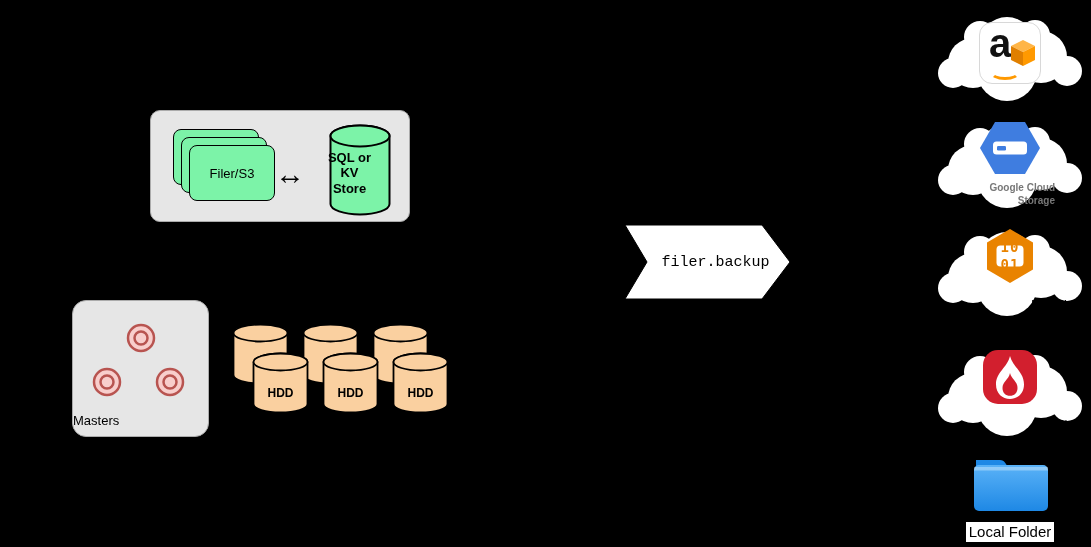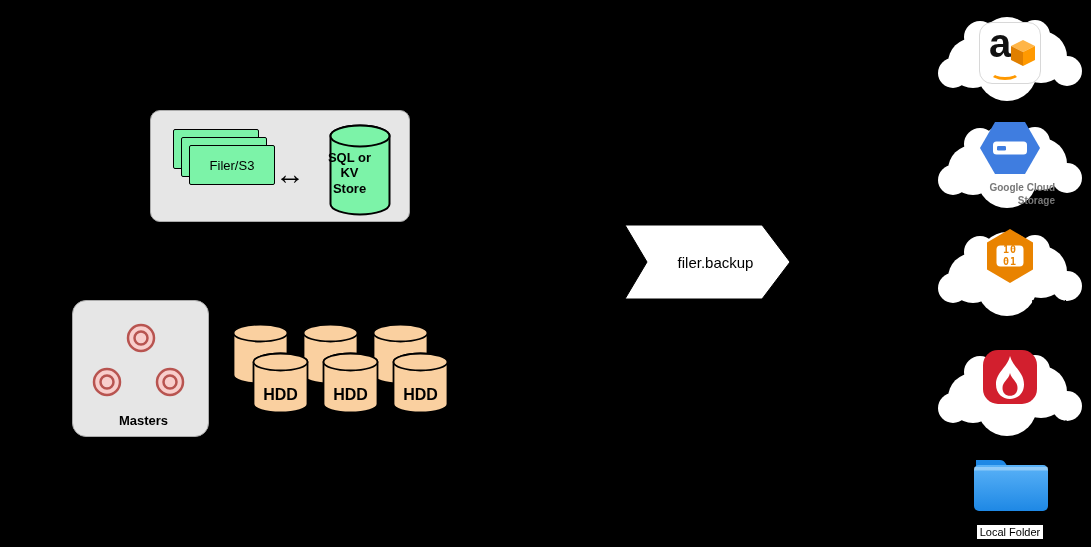--- a/index.html
+++ b/index.html
@@ -19,56 +19,56 @@
     position: absolute;
     background: #E6E6E6;
     border: 1px solid #ababab;
     border-radius: 10px;
     box-sizing: border-box;
   }
   
   .stack { position: absolute; width: 104px; height: 74px; }
   .stack-card {
     position: absolute;
-    width: 86px; height: 40px;
+    width: 86px; height: 56px;
     background: #7CF3A8;
     border: 1.5px solid #000;
-    border-radius: 2px;
+    border-radius: 8px;
     box-sizing: border-box;
     display: flex; align-items: center; justify-content: center;
   }
   .stack-label { font-size: 13px; color: #000; }
   .link-arrow {
     position: absolute;
     font-size: 30px; font-weight: bold; color: #000;
     line-height: 1;
   }
   .cylinder { position: absolute; padding-left: 21px; }
   .cyl-label {
     position: absolute; left: 0; right: 0;
     text-align: center;
     font-weight: bold; font-size: 13px; line-height: 1.18;
     color: #000; white-space: pre-line;
   }
   .cyl-sm { position: absolute; width: 57px; height: 62px; }
   .hdd-label {
     position: absolute; left: 0; right: 0; top: 34px;
-    text-align: center; font-weight: bold; font-size: 16px; color: #000;
+    text-align: center; font-weight: bold; font-size: 12px; color: #000;
   }
   
   .masters-label {
     position: absolute; left: 0; right: 0; bottom: 8px;
-    text-align: center; font-weight: bold; font-size: 13px; color: #000; padding-left: 6px;
+    font-weight: normal; font-size: 13px; color: #000;
   }
   
   .chevron { position: absolute; width: 172px; height: 80px; }
   .chevron-label {
     position: absolute; left: 29px; right: 14px; top: 0; height: 80px;
     display: flex; align-items: center; justify-content: center;
-    font-size: 15px; color: #000;
+    font-size: 15px; color: #000; font-family: Liberation Mono, monospace;
   }
   
   .cloud { position: absolute; width: 150px; height: 100px; }
   .cloud-svg { position: absolute; left: 0; top: 0; }
   .cloud-label {
     position: absolute; left: 0; right: 0;
     text-align: right; font-size: 11px; color: #000;
   }
   .cloud-label.small-gray {
     font-size: 10px; font-weight: bold; color: #777;
@@ -90,38 +90,38 @@
     border: 3px solid transparent;
     border-bottom: 3px solid #FF9900;
     border-radius: 50%;
   }
   .aws-cube { position: absolute; right: 5px; top: 17px; }
   .hex-icon { position: absolute; }
   .blob-digits {
     position: absolute; left: 47px; top: 8px; width: 56px; height: 56px;
     display: flex; align-items: center; justify-content: center;
     font-family: "DejaVu Sans Mono", monospace;
-    font-size: 10px; font-weight: bold; color: #E98300;
+    font-size: 14px; font-weight: bold; color: #E98300;
     line-height: 1.2; letter-spacing: 1px; white-space: pre-line;
     text-align: center;
   }
   .bb-square {
     position: absolute; left: 48px; top: 10px;
     width: 54px; height: 54px;
     background: #D21F2E; border-radius: 15px;
   }
   .folder-wrap { position: absolute; width: 100px; height: 110px; }
   .folder-svg { position: absolute; left: 8px; top: 6px; }
   .folder-label-row {
     position: absolute; left: 0; right: 0; top: 76px; text-align: center;
   }
   .label-chip {
     display: inline-block;
     background: #fff; color: #000;
-    font-size: 11px; padding: 0 3px; line-height: 1.3;
+    font-size: 15px; padding: 0 3px; line-height: 1.3;
   }
 </style>
 </head>
 <body>
 
 <div class="canvas">
 
   <div class="panel" style="left:150px; top:110px; width:260px; height:112px;">
 
     <div class="stack" style="left:22px; top:18px;">

